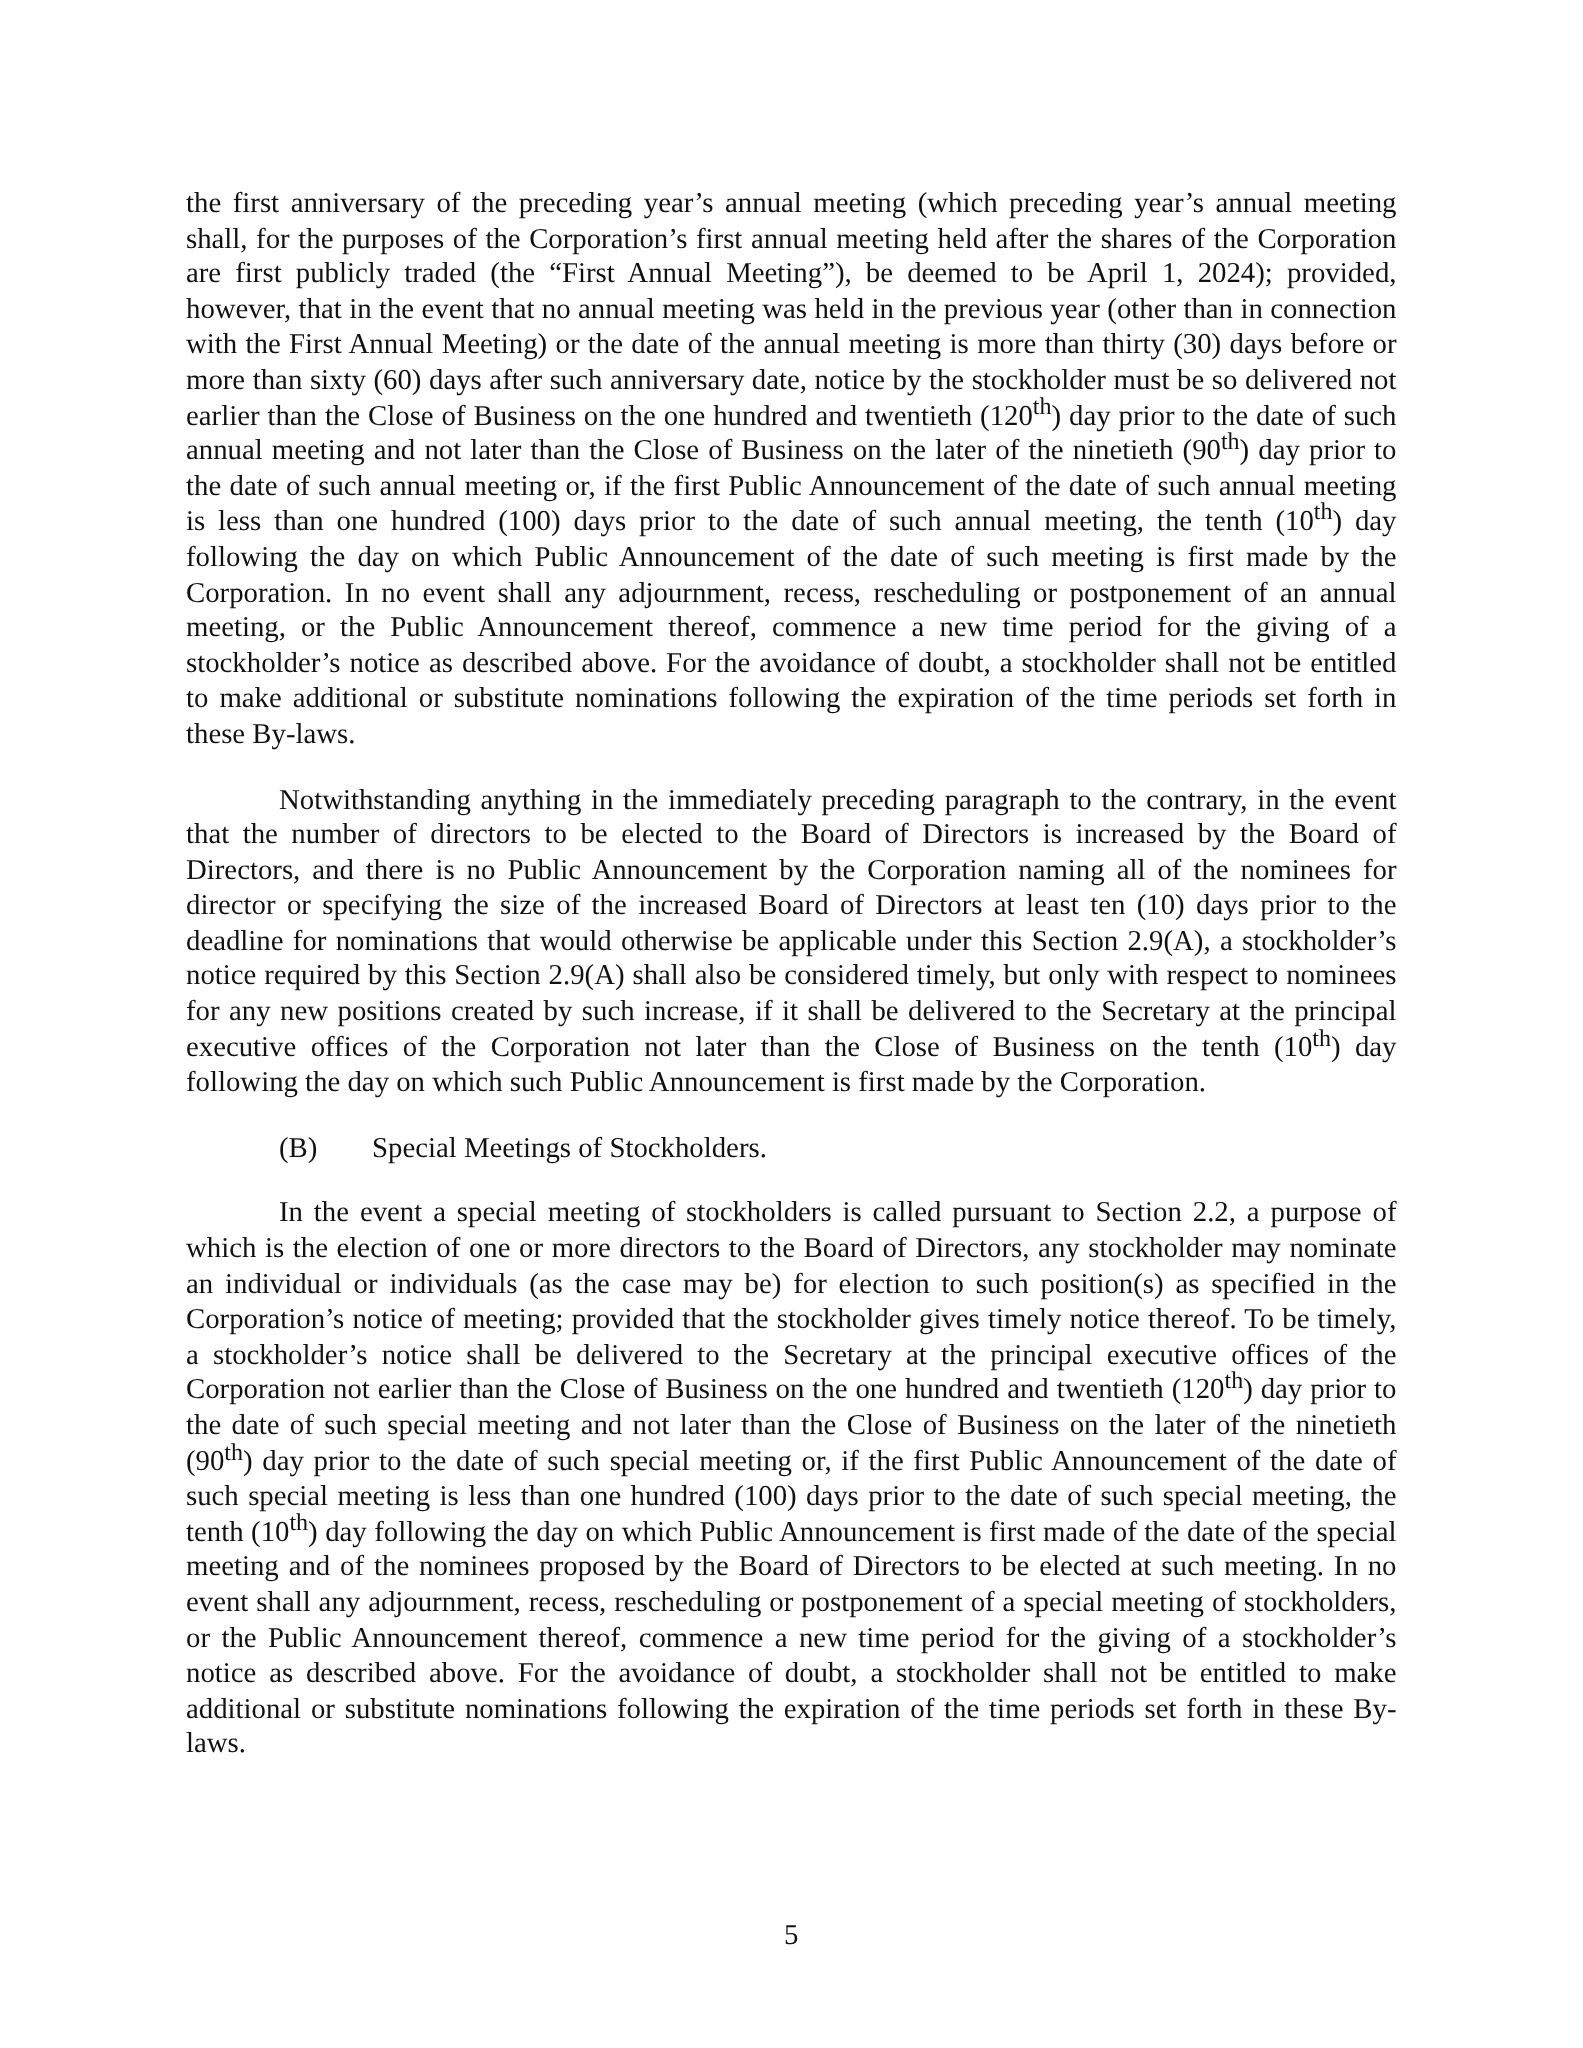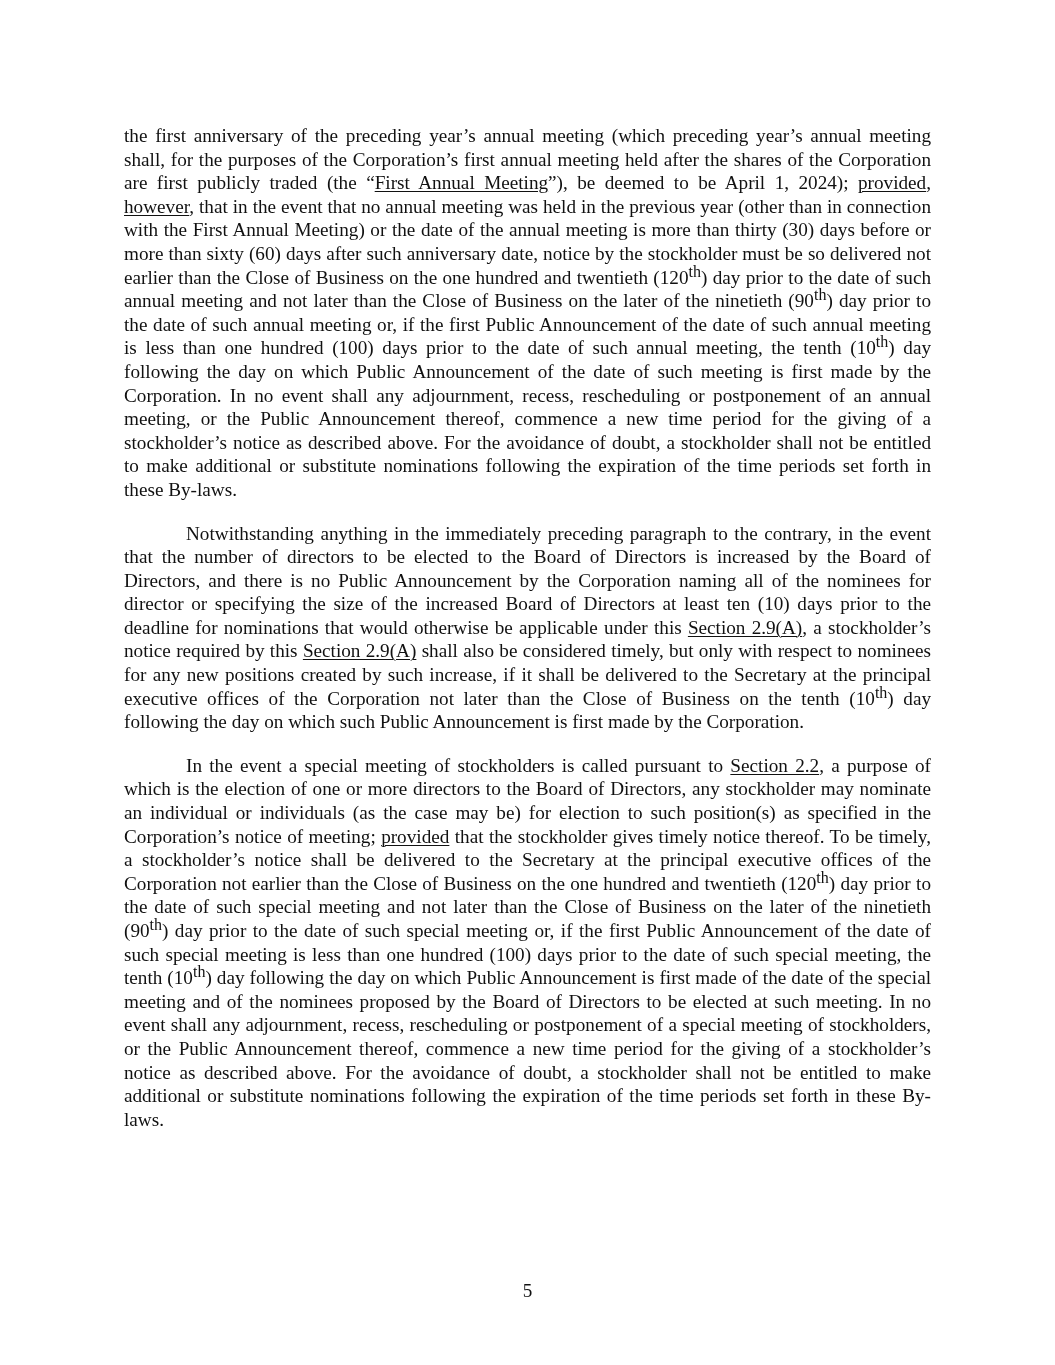--- a/index.html
+++ b/index.html
@@ -5,36 +5,37 @@
   html, body { margin: 0; padding: 0; background: #ffffff; }
   body { width: 1055px; height: 1365px; position: relative; overflow: hidden; }
   .page {
     position: absolute; left: 124px; top: 124px; width: 807px;
     font-family: "Liberation Serif", "DejaVu Serif", serif;
     font-size: 19.2px; line-height: 23.6px; color: #111111;
   }
   p { margin: 0; text-align: justify; }
   p.para { margin-bottom: 20px; }
   p.indent { text-indent: 62px; }
-  .u { text-decoration: underline; text-underline-offset: 2px; text-decoration-thickness: 1px; }
+  .u { text-underline-offset: 2px; text-decoration-thickness: 1px; }
   sup { font-size: 16px; line-height: 0; vertical-align: 7px; }
   .heading { margin: 0 0 20px 0; padding-left: 62px; }
   .heading .num { display: inline-block; width: 62px; }
   .page-number {
     position: absolute; left: 0; width: 1055px; top: 1280px; text-align: center;
     font-family: "Liberation Serif", "DejaVu Serif", serif; font-size: 19.2px; color: #111;
   }
 </style>
 </head>
 <body>
 
 <div class="page">
 
   <p class="para"><span>the first anniversary of the preceding year’s annual meeting (which preceding year’s annual meeting shall, for the purposes of the Corporation’s first annual meeting held after the shares of the Corporation are first publicly traded (the “</span><span class="u">First Annual Meeting</span><span>”), be deemed to be April 1, 2024); </span><span class="u">provided</span><span>, </span><span class="u">however</span><span>, that in the event that no annual meeting was held in the previous year (other than in connection with the First Annual Meeting) or the date of the annual meeting is more than thirty (30) days before or more than sixty (60) days after such anniversary date, notice by the stockholder must be so delivered not earlier than the Close of Business on the one hundred and twentieth (120</span><sup>th</sup><span>) day prior to the date of such annual meeting and not later than the Close of Business on the later of the ninetieth (90</span><sup>th</sup><span>) day prior to the date of such annual meeting or, if the first Public Announcement of the date of such annual meeting is less than one hundred (100) days prior to the date of such annual meeting, the tenth (10</span><sup>th</sup><span>) day following the day on which Public Announcement of the date of such meeting is first made by the Corporation. In no event shall any adjournment, recess, rescheduling or postponement of an annual meeting, or the Public Announcement thereof, commence a new time period for the giving of a stockholder’s notice as described above. For the avoidance of doubt, a stockholder shall not be entitled to make additional or substitute nominations following the expiration of the time periods set forth in these By-laws.</span></p>
 
   <p class="para indent"><span>Notwithstanding anything in the immediately preceding paragraph to the contrary, in the event that the number of directors to be elected to the Board of Directors is increased by the Board of Directors, and there is no Public Announcement by the Corporation naming all of the nominees for director or specifying the size of the increased Board of Directors at least ten (10) days prior to the deadline for nominations that would otherwise be applicable under this </span><span class="u">Section 2.9(A)</span><span>, a stockholder’s notice required by this </span><span class="u">Section 2.9(A)</span><span> shall also be considered timely, but only with respect to nominees for any new positions created by such increase, if it shall be delivered to the Secretary at the principal executive offices of the Corporation not later than the Close of Business on the tenth (10</span><sup>th</sup><span>) day following the day on which such Public Announcement is first made by the Corporation.</span></p>
 
+  <p class="heading"><span class="num">(B)</span><span class="u">Special Meetings of Stockholders</span><span>.</span></p>
 
   <p class="para indent"><span>In the event a special meeting of stockholders is called pursuant to </span><span class="u">Section 2.2</span><span>, a purpose of which is the election of one or more directors to the Board of Directors, any stockholder may nominate an individual or individuals (as the case may be) for election to such position(s) as specified in the Corporation’s notice of meeting; </span><span class="u">provided</span><span> that the stockholder gives timely notice thereof. To be timely, a stockholder’s notice shall be delivered to the Secretary at the principal executive offices of the Corporation not earlier than the Close of Business on the one hundred and twentieth (120</span><sup>th</sup><span>) day prior to the date of such special meeting and not later than the Close of Business on the later of the ninetieth (90</span><sup>th</sup><span>) day prior to the date of such special meeting or, if the first Public Announcement of the date of such special meeting is less than one hundred (100) days prior to the date of such special meeting, the tenth (10</span><sup>th</sup><span>) day following the day on which Public Announcement is first made of the date of the special meeting and of the nominees proposed by the Board of Directors to be elected at such meeting. In no event shall any adjournment, recess, rescheduling or postponement of a special meeting of stockholders, or the Public Announcement thereof, commence a new time period for the giving of a stockholder’s notice as described above. For the avoidance of doubt, a stockholder shall not be entitled to make additional or substitute nominations following the expiration of the time periods set forth in these By-laws.</span></p>
 
 </div>
 
 <div class="page-number">5</div>
 
 </body></html>

